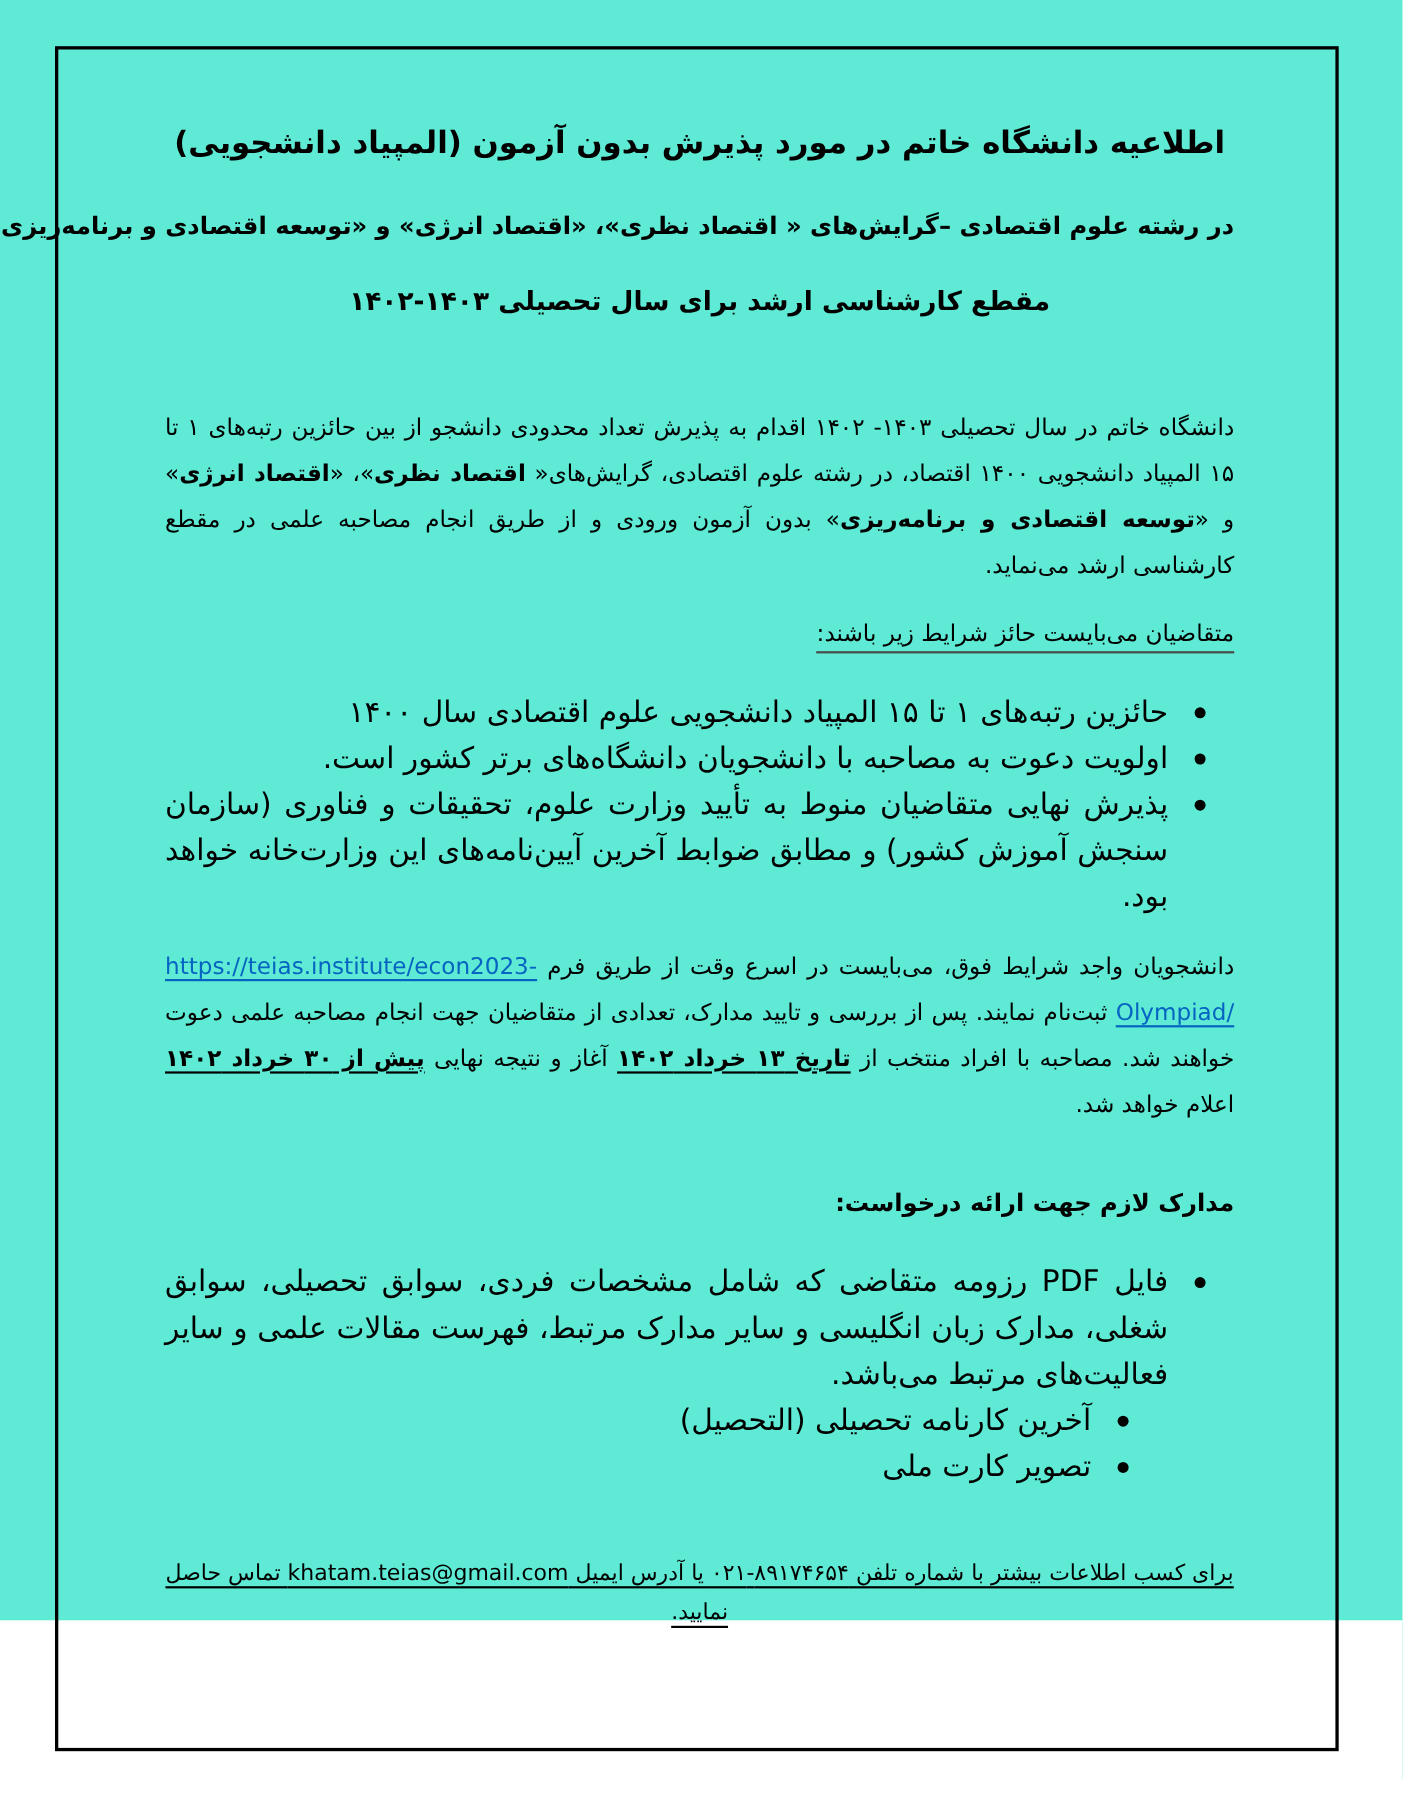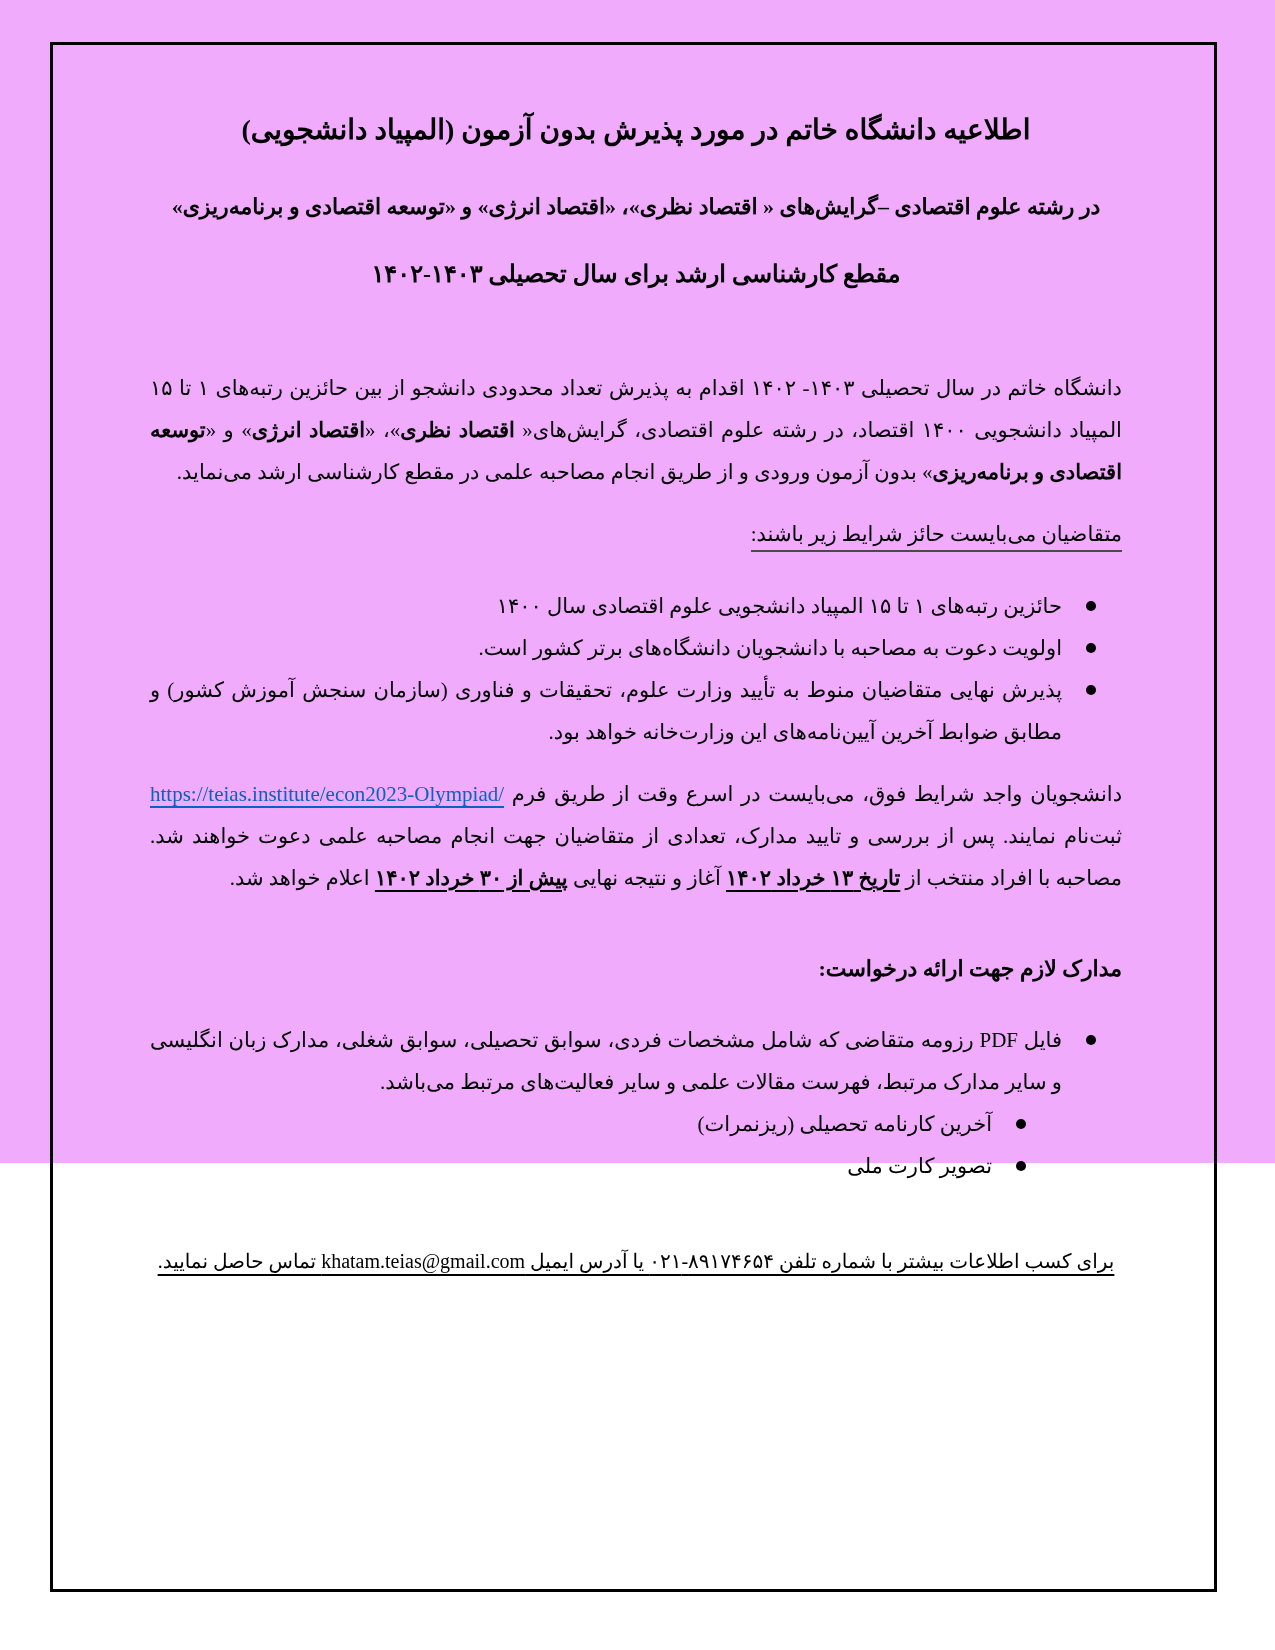--- a/index.html
+++ b/index.html
@@ -1,29 +1,29 @@
 <!DOCTYPE html>
 <html lang="fa"><head>
 <meta charset="utf-8">
 <style>
   html,body{margin:0;padding:0;background:#ffffff;}
   body{width:1275px;height:1650px;position:relative;font-family:"DejaVu Sans",sans-serif;color:#000;}
-  .page{position:absolute;inset:0;width:1275px;height:1163px;background:#f0abfc;direction:rtl;font-family:Liberation Serif, serif;}
+  .page{position:absolute;inset:0;width:1275px;height:1473px;background:#5eead4;direction:rtl;}
   .frame{position:absolute;left:50px;top:42px;width:1167px;height:1550px;border:3px solid #000;box-sizing:border-box;}
   .content{position:absolute;left:150px;top:0;width:972px;}
   .t1{font-size:28px;font-weight:bold;text-align:center;margin:112px 0 0;white-space:nowrap;line-height:1.25;}
   .t2{font-size:22px;font-weight:bold;text-align:center;margin:46px 0 0;white-space:nowrap;line-height:1.25;}
   .t3{font-size:24px;font-weight:bold;text-align:center;margin:38px 0 0;white-space:nowrap;line-height:1.25;}
   .para{font-size:21px;line-height:42px;text-align:justify;margin:0;}
   .intro{margin-top:78px;}
   .hline-wrap{margin:24px 0 0;text-align:right;font-size:21px;line-height:34px;}
   .h-underline{border-bottom:2px solid #4a4a4a;padding-bottom:4px;}
   .h-bold{font-size:22px;font-weight:bold;margin:54px 0 0;text-align:right;line-height:32px;}
   .list{margin-top:34px;}
-  .li{position:relative;padding-left:0;padding-right:60px;font-size:21px;line-height:42px;text-align:justify;}
+  .li{position:relative;padding-left:0;padding-right:60px;font-size:27px;line-height:42px;text-align:justify;}
   .dot{position:absolute;right:26px;top:16px;width:10px;height:10px;border-radius:50%;background:#000;}
   .li.indent2{padding-right:130px;text-align:right;}
   .li.indent2 .dot{right:96px;}
   .apply{margin-top:20px;}
   .footer{margin-top:56px;text-align:center;font-size:20px;line-height:36px;text-decoration:underline;text-underline-offset:6px;}
   .b{font-weight:bold;}
   .u{text-decoration:underline;text-underline-offset:5px;margin-top:20px;}
   .ltr{direction:ltr;unicode-bidi:embed;}
   a.reg-link{text-decoration:underline;text-underline-offset:5px;}
 </style>
@@ -62,21 +62,21 @@
 
     <p class="h-bold">مدارک لازم جهت ارائه درخواست:</p>
 
     <div class="list">
       <div class="li">
         <span class="dot"></span>
         <span class="li-text"><span>فایل </span><span class="ltr" dir="ltr">PDF</span><span> رزومه متقاضی که شامل مشخصات فردی، سوابق تحصیلی، سوابق شغلی، مدارک زبان انگلیسی و سایر مدارک مرتبط، فهرست مقالات علمی و سایر فعالیت‌های مرتبط می‌باشد.</span></span>
       </div>
       <div class="li indent2">
         <span class="dot"></span>
-        <span class="li-text"><span>آخرین کارنامه تحصیلی (ریزنمرات)</span></span>
+        <span class="li-text"><span>آخرین کارنامه تحصیلی (التحصیل)</span></span>
       </div>
       <div class="li indent2">
         <span class="dot"></span>
         <span class="li-text"><span>تصویر کارت ملی</span></span>
       </div>
     </div>
 
     <p class="footer"><span>برای کسب اطلاعات بیشتر با شماره تلفن </span><span>۸۹۱۷۴۶۵۴-۰۲۱</span><span> یا آدرس ایمیل </span><span class="ltr" dir="ltr">khatam.teias@gmail.com</span><span> تماس حاصل نمایید.</span></p>
 
   </div>

